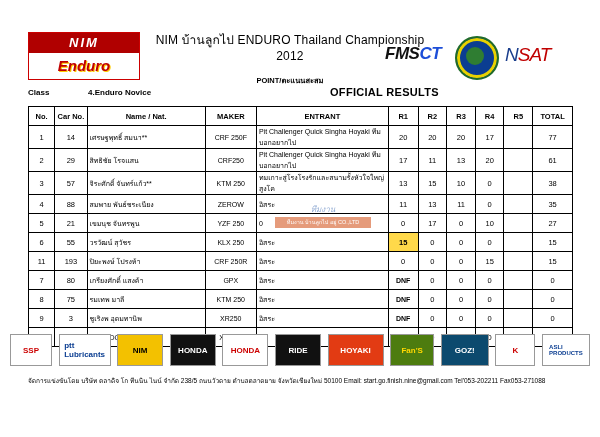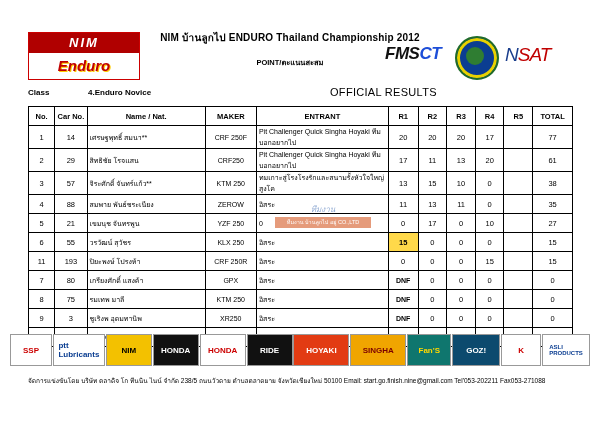--- a/index.html
+++ b/index.html
@@ -24,21 +24,21 @@
   }
   .logo-nim .nim-bot{
     position:absolute;left:0;top:20px;width:110px;height:26px;
     color:#c00000;font-weight:bold;font-size:15px;font-style:italic;
     text-align:center;line-height:26px;
     text-shadow:1px 1px 0 #ffcc00;
   }
   .title-block{
     position:absolute;left:150px;top:0;width:280px;text-align:center;
   }
-  .title-main{font-size:10px;font-weight:bold;letter-spacing:.2px;}
+  .title-main{font-size:12px;font-weight:normal;letter-spacing:.2px;}
   .title-sub{font-size:7.5px;font-weight:bold;margin-top:11px;}
 
   .logo-fmsct{
     position:absolute;left:385px;top:14px;
     font-size:17px;font-weight:bold;font-style:italic;color:#111;
     letter-spacing:-.5px;
   }
   .logo-fmsct .c{color:#1d4ed8;}
   .logo-shield{
     position:absolute;left:455px;top:6px;width:40px;height:40px;
@@ -54,21 +54,21 @@
     font-size:19px;font-weight:normal;font-style:italic;color:#c00000;
     letter-spacing:-1px;
   }
   .logo-nsat .b{color:#1a3e8c;}
 
   
   .classbar{position:absolute;left:0;top:88px;width:496px;height:16px;}
   .classbar .lbl{position:absolute;left:28px;top:0;font-size:8px;font-weight:bold;}
   .classbar .val{position:absolute;left:88px;top:0;font-size:8px;font-weight:bold;}
   .classbar .offres{
-    position:absolute;left:330px;top:-2px;font-size:11px;font-weight:normal;
+    position:absolute;left:330px;top:-2px;font-size:11px;font-weight:bold;
     letter-spacing:.3px;
   }
 
   
   table.results{
     position:absolute;left:28px;top:106px;
     border-collapse:collapse;width:545px;
     font-size:7px;
   }
   table.results th,table.results td{
@@ -112,21 +112,21 @@
     padding:0 9px;box-sizing:border-box;
   }
   .sp1{width:42px;background:#ffffff;color:#c00;}
   .sp2{width:52px;color:#0a3d91;}
   .sp3{width:46px;background:#f3c100;color:#000;}
   .sp4{width:46px;background:#111;color:#fff;}
   .sp5{width:46px;color:#c00;}
   .sp6{width:46px;background:#111;color:#fff;}
   .sp7{width:56px;background:#e23b13;color:#fff;}
   .sp8{width:56px;background:#f0a500;color:#7b0000;}
-  .sp9{width:44px;background:#0f766e;color:#ffd800;}
+  .sp9{width:44px;background:#4d7c0f;color:#ffd800;}
   .sp10{width:48px;background:#0c4a6e;color:#fff;}
   .sp11{width:40px;background:#fff;color:#c00;}
   .sp12{width:48px;background:#ffffff;color:#0a3d91;font-size:6px;}
 
   
   .footer{
     position:absolute;left:28px;top:376px;width:545px;
     font-size:6.5px;line-height:9px;
   }
 </style>
@@ -329,21 +329,20 @@
 
   <div class="sponsors" id="sponsor-strip">
       <div class="sp sp1">SSP</div>
       <div class="sp sp2">ptt
 Lubricants</div>
       <div class="sp sp3">NIM</div>
       <div class="sp sp4">HONDA</div>
       <div class="sp sp5">HONDA</div>
       <div class="sp sp6">RIDE</div>
       <div class="sp sp7">HOYAKI</div>
-      <div class="sp sp8">SINGHA</div>
       <div class="sp sp9">Fan'S</div>
       <div class="sp sp10">GOZ!</div>
       <div class="sp sp11">K</div>
       <div class="sp sp12">ASLI PRODUCTS</div>
     </div>
 
   <div class="footer">จัดการแข่งขันโดย บริษัท ตลาดิจ โก ทีนนิน ไนน์ จำกัด 238/5 ถนนวัวดาย ตำบลตลาดยาย จังหวัดเชียงใหม่ 50100    Email: start.go.finish.nine@gmail.com  Tel'053-202211 Fax053-271088</div>
 </div>
 
 </body></html>

